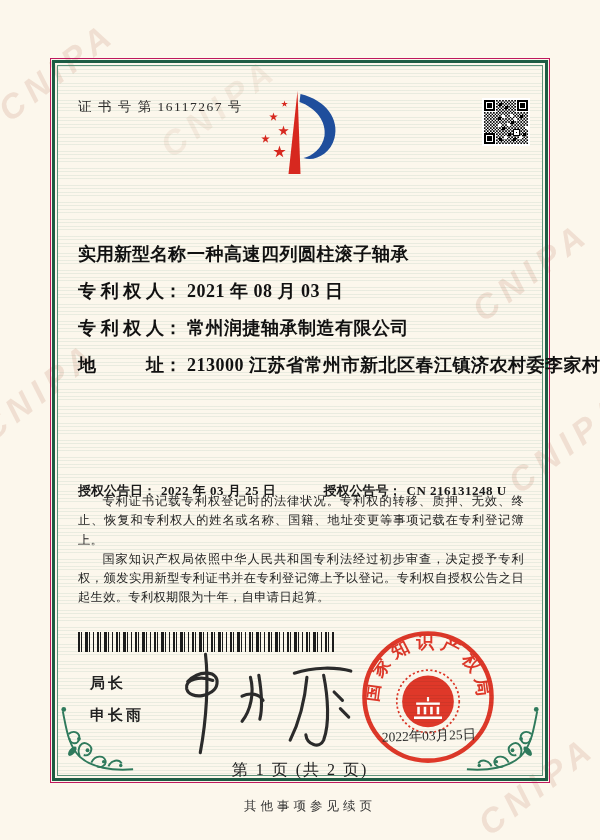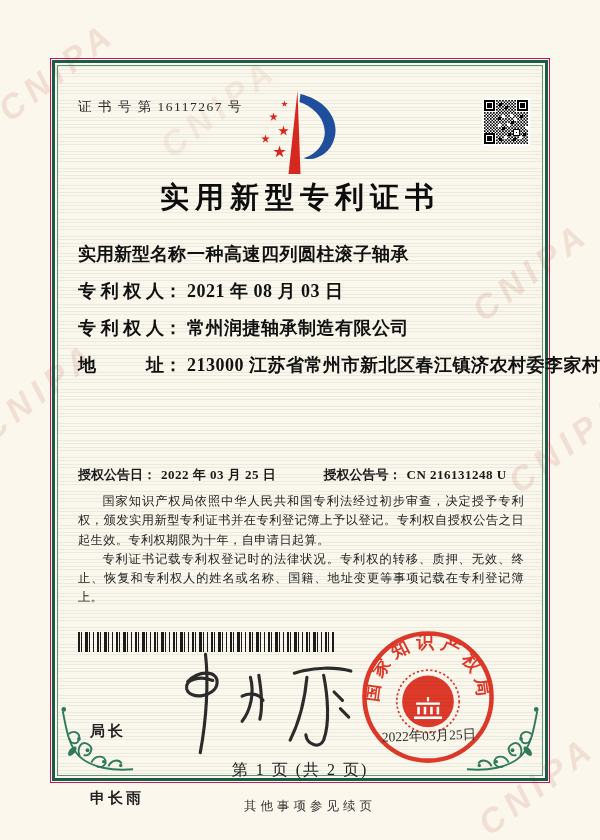--- a/index.html
+++ b/index.html
@@ -43,42 +43,42 @@
   .title {
     position:absolute; left:0; top:112px; width:100%;
     text-align:center; font-size:29px; font-weight:bold;
     letter-spacing:6px; color:#0d0d0d;
   }
   
   .fields { position:absolute; left:20px; top:178px; width:446px; font-size:18px; font-weight:600; color:#111; }
   .frow { height:37px; line-height:20px; white-space:nowrap; }
   .fl { display:inline-block; width:86px; text-align:justify; text-align-last:justify; }
   .fv { margin-left:5px; letter-spacing:0.5px; }
-  .grant-row { position:absolute; left:20px; top:400px; width:446px; font-size:13px; font-weight:600; white-space:nowrap; }
+  .grant-row { position:absolute; left:20px; top:416px; width:446px; font-size:13px; font-weight:600; white-space:nowrap; }
   .grant-row .g2 { margin-left:44px; }
   
   .bodytext {
     position:absolute; left:20px; top:426px; width:446px;
     font-size:12.2px; line-height:1.58; letter-spacing:0.4px;
     text-align:justify; color:#222;
   }
   .bodytext p { text-indent:2em; }
   
   .barcode {
     position:absolute; left:20px; top:566px; width:256px; height:20px;
     background:repeating-linear-gradient(90deg,
       #1b1b1b 0 2px, rgba(0,0,0,0) 2px 3px,
       #1b1b1b 3px 4px, rgba(0,0,0,0) 4px 7px,
       #1b1b1b 7px 10px, rgba(0,0,0,0) 10px 11px,
       #1b1b1b 11px 12px, rgba(0,0,0,0) 12px 15px,
       #1b1b1b 15px 16px, rgba(0,0,0,0) 16px 19px);
   }
   
   .signer { position:absolute; left:32px; top:608px; font-family:"Liberation Sans", sans-serif; font-size:15px; font-weight:600; color:#222; letter-spacing:3px; }
-  .signer div { margin-bottom:13px;margin-top:48px; }
+  .signer div { margin-bottom:13px; }
   .sig-script { position:absolute; left:100px; top:580px; width:210px; height:115px; }
   
   .seal { position:absolute; left:300px; top:560px; width:140px; height:140px; opacity:0.94; mix-blend-mode:multiply; }
   
   .pagenum { position:absolute; left:0; top:694px; width:100%; text-align:center; font-size:16px; letter-spacing:2px; color:#222; }
   .orn { position:absolute; bottom:1px; width:76px; height:76px; }
   .orn.left { left:1px; }
   .orn.right { right:1px; transform:scaleX(-1); }
   .cont-note {
     position:absolute; left:0; top:798px; width:100%; text-align:center;
@@ -155,21 +155,20 @@
             <rect x="24" y="2" width="3" height="3" fill="#000"></rect>
         <rect x="0" y="22" width="7" height="7" fill="#000"></rect>
             <rect x="1" y="23" width="5" height="5" fill="#fff"></rect>
             <rect x="2" y="24" width="3" height="3" fill="#000"></rect>
         <rect x="19" y="19" width="5" height="5" fill="#000"></rect>
             <rect x="20" y="20" width="3" height="3" fill="#fff"></rect>
             <rect x="21" y="21" width="1" height="1" fill="#000"></rect>
       </g>
     </svg>
 
-    <div class="title">实用新型专利证书</div>
 
     <div class="fields">
       <div class="frow">
         <span class="fl">实用新型名称</span><span>：</span><span class="fv">一种高速四列圆柱滚子轴承</span>
       </div>
       <div class="frow">
         <span class="fl">专利权人</span><span>：</span><span class="fv">2021 年 08 月 03 日</span>
       </div>
       <div class="frow">
         <span class="fl">专利权人</span><span>：</span><span class="fv">常州润捷轴承制造有限公司</span>
@@ -178,22 +177,22 @@
         <span class="fl">地址</span><span>：</span><span class="fv">213000 江苏省常州市新北区春江镇济农村委李家村</span>
       </div>
     </div>
 
     <div class="grant-row">
       <span><span>授权公告日</span><span>：</span><span class="fv">2022 年 03 月 25 日</span></span>
       <span class="g2"><span>授权公告号</span><span>：</span><span class="fv">CN 216131248 U</span></span>
     </div>
 
     <div class="bodytext">
+      <p>专利证书记载专利权登记时的法律状况。专利权的转移、质押、无效、终止、恢复和专利权人的姓名或名称、国籍、地址变更等事项记载在专利登记簿上。</p>
       <p>国家知识产权局依照中华人民共和国专利法经过初步审查，决定授予专利权，颁发实用新型专利证书并在专利登记簿上予以登记。专利权自授权公告之日起生效。专利权期限为十年，自申请日起算。</p>
-      <p>专利证书记载专利权登记时的法律状况。专利权的转移、质押、无效、终止、恢复和专利权人的姓名或名称、国籍、地址变更等事项记载在专利登记簿上。</p>
     </div>
 
     <div class="barcode"></div>
 
     <div class="signer">
       <div>局长</div>
       <div>申长雨</div>
     </div>
 
     <svg class="sig-script" viewBox="0 0 200 110" fill="none" stroke="#2b2b2b" stroke-width="3" stroke-linecap="round">

